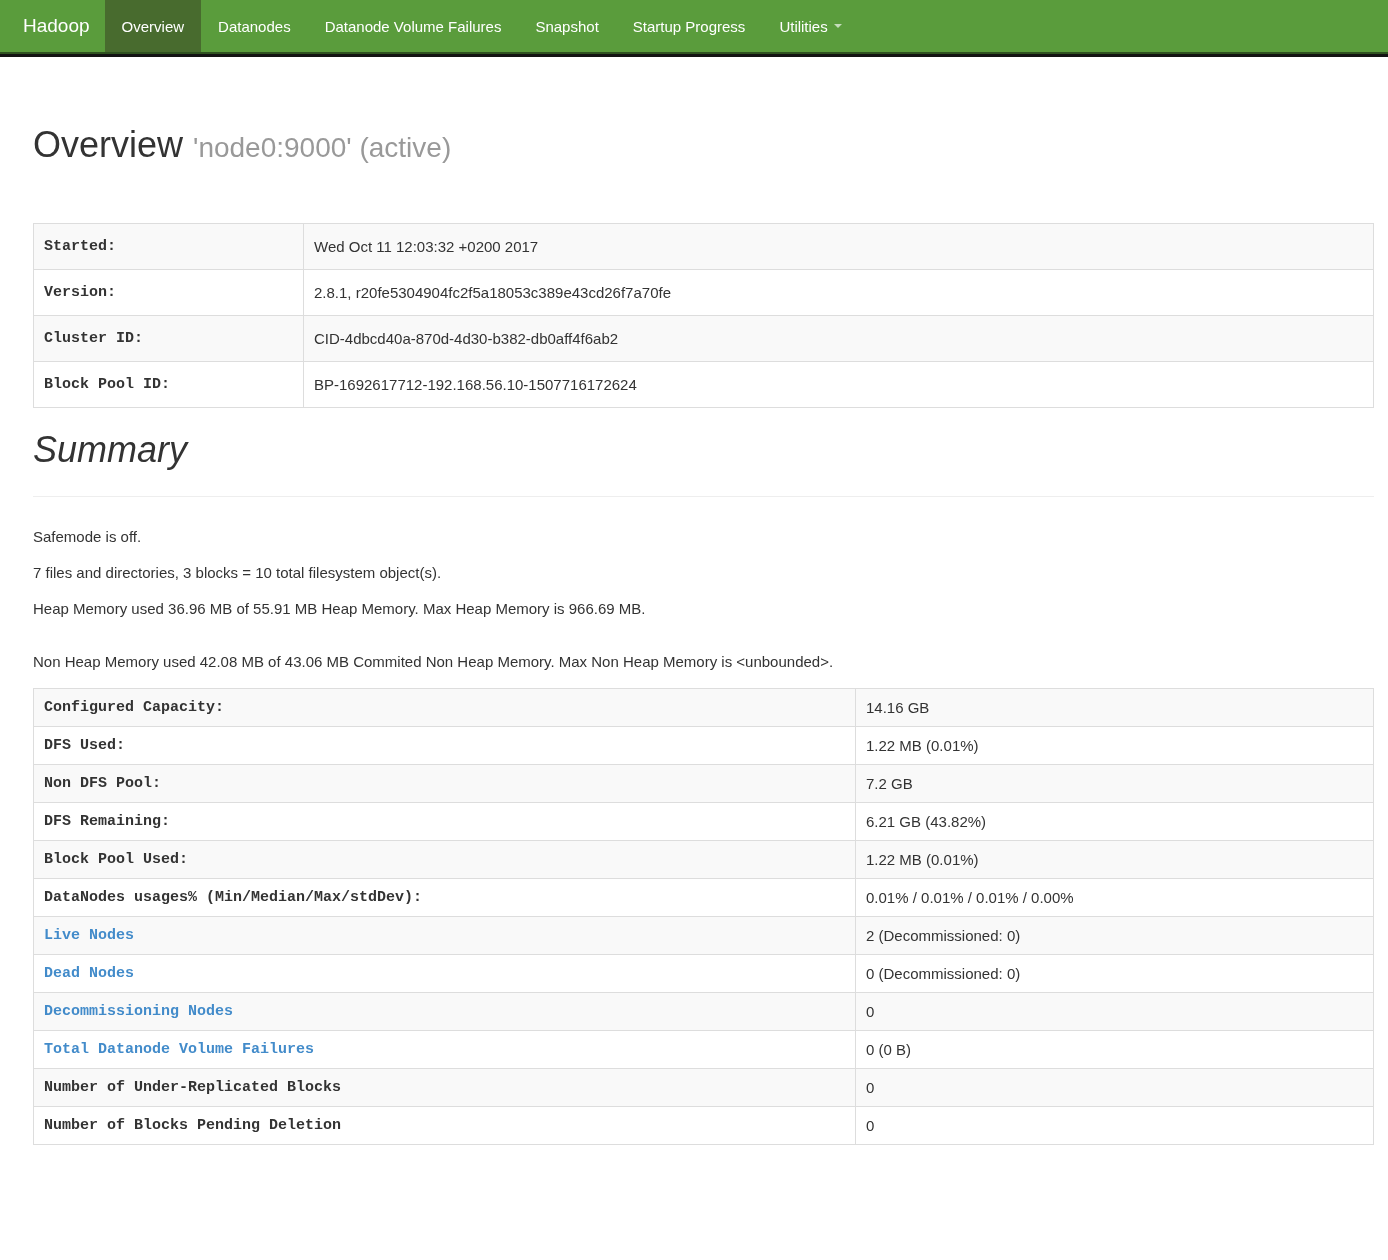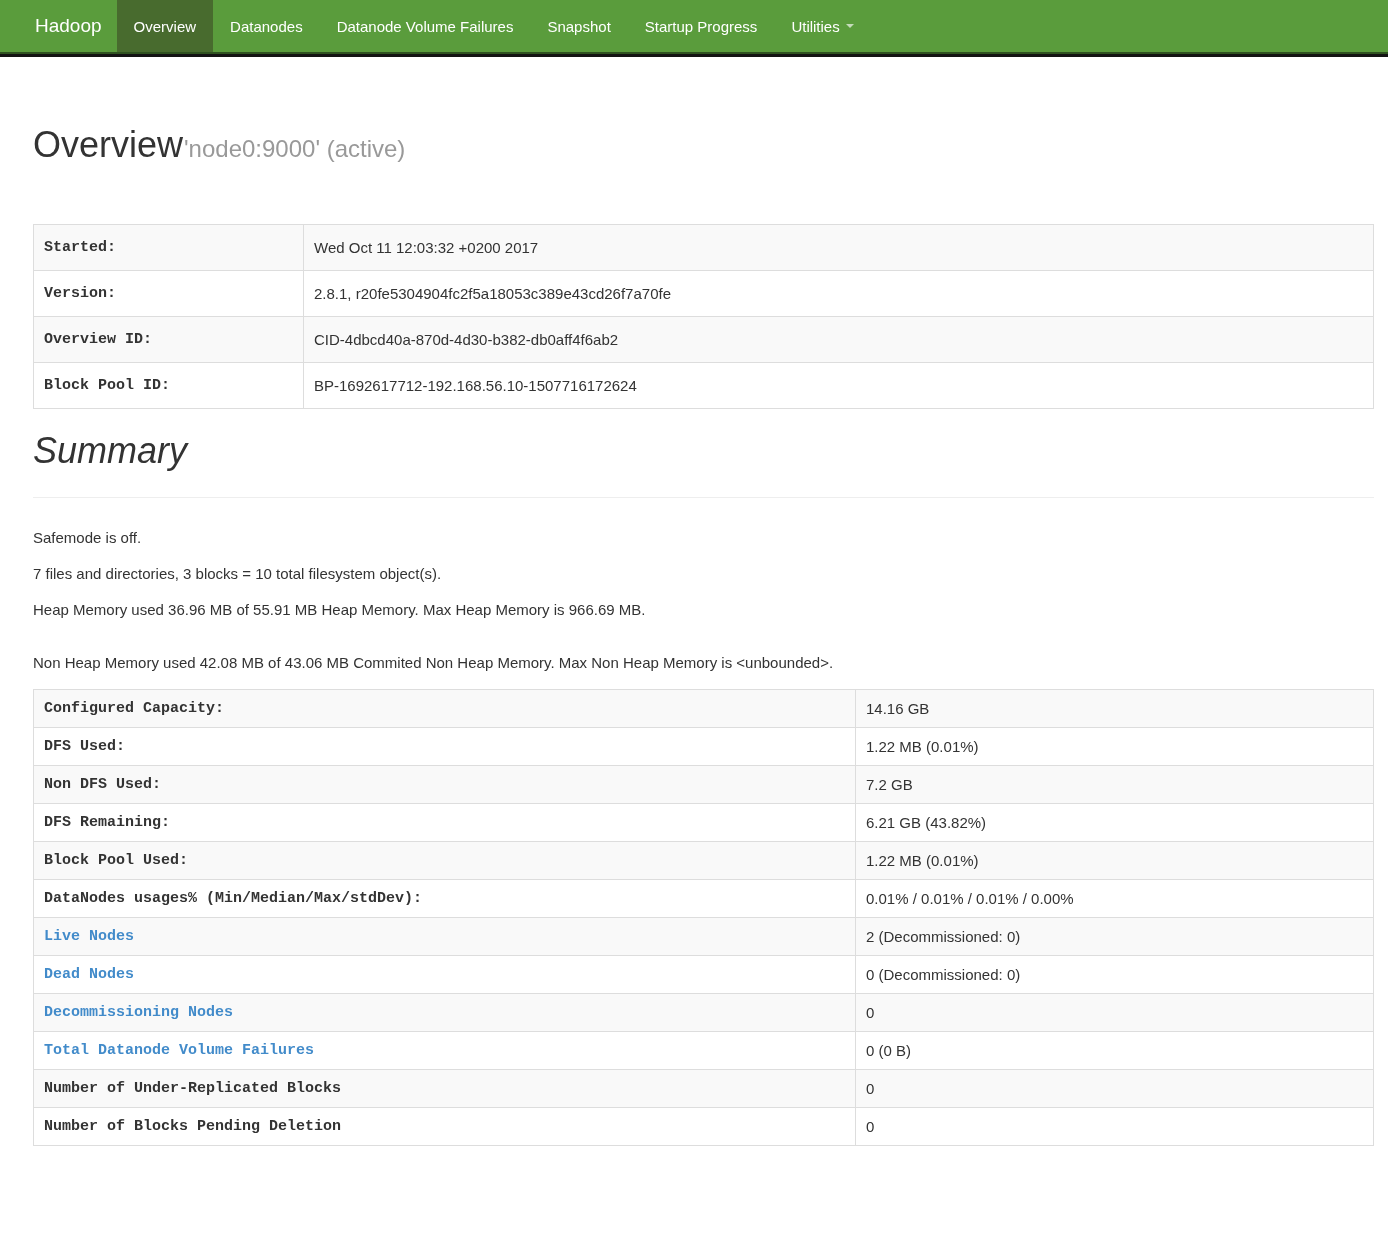--- a/index.html
+++ b/index.html
@@ -10,35 +10,35 @@
     --border-color:#dddddd;
     --stripe-color:#f9f9f9;
     --text-color:#333333;
     --subtitle-color:#999999;
   }
   *{box-sizing:border-box;margin:0;padding:0;}
   html,body{width:1388px;height:1260px;overflow:hidden;background:#ffffff;}
   body{font-family:"Liberation Sans","DejaVu Sans",sans-serif;color:var(--text-color);}
 
   
-  .navbar{height:52px;background:var(--navbar-bg);display:flex;align-items:stretch;padding-left:20px;}
+  .navbar{height:52px;background:var(--navbar-bg);display:flex;align-items:stretch;padding-left:8px;}
   .navbar-brand{display:flex;align-items:center;padding:0 15px;font-size:19px;color:var(--navbar-text);text-decoration:none;cursor:pointer;}
   .navbar-nav{display:flex;list-style:none;align-items:stretch;}
   .nav-item{display:flex;align-items:center;padding:0 17px;font-size:15px;color:var(--navbar-text);text-decoration:none;cursor:pointer;}
   .nav-item.active{background:var(--navbar-active-bg);}
   .caret{display:inline-block;width:0;height:0;margin-left:6px;vertical-align:middle;
          border-left:4px solid transparent;border-right:4px solid transparent;
          border-top:4px solid rgba(255,255,255,.65);}
   .navbar-edge-green{height:2px;background:#2f5220;}
   .navbar-edge-dark{height:3px;background:#131313;}
 
   
   .content{margin:0 14px 0 33px;}
   h1{font-size:36px;font-weight:500;color:var(--text-color);line-height:40px;}
-  h1 small{font-size:24px;font-weight:400;color:var(--subtitle-color);margin-left:1px;}
+  h1 small{font-size:28px;font-weight:400;color:var(--subtitle-color);margin-left:10px;}
   .page-title{margin-top:68px;margin-bottom:55px;}
   .summary-title{margin-top:22px;font-style:italic;}
   hr{border:none;border-top:1px solid #eeeeee;margin-top:26px;margin-bottom:30px;}
 
   p.summary-line{font-size:15px;line-height:20px;margin-bottom:16px;color:var(--text-color);}
 
   
   table{width:100%;border-collapse:collapse;border:1px solid var(--border-color);font-size:15px;}
   tr{background:#ffffff;}
   tr:nth-child(odd){background:var(--stripe-color);}
@@ -81,21 +81,21 @@
     <tbody>
       <tr>
         <th>Started:</th>
         <td>Wed Oct 11 12:03:32 +0200 2017</td>
       </tr>
       <tr>
         <th>Version:</th>
         <td>2.8.1, r20fe5304904fc2f5a18053c389e43cd26f7a70fe</td>
       </tr>
       <tr>
-        <th>Overview ID:</th>
+        <th>Cluster ID:</th>
         <td>CID-4dbcd40a-870d-4d30-b382-db0aff4f6ab2</td>
       </tr>
       <tr>
         <th>Block Pool ID:</th>
         <td>BP-1692617712-192.168.56.10-1507716172624</td>
       </tr>
     </tbody>
   </table>
 
   <h1 class="summary-title">Summary</h1>
@@ -110,21 +110,21 @@
     <tbody>
       <tr>
         <th>Configured Capacity:</th>
         <td>14.16 GB</td>
       </tr>
       <tr>
         <th>DFS Used:</th>
         <td>1.22 MB (0.01%)</td>
       </tr>
       <tr>
-        <th>Non DFS Used:</th>
+        <th>Non DFS Pool:</th>
         <td>7.2 GB</td>
       </tr>
       <tr>
         <th>DFS Remaining:</th>
         <td>6.21 GB (43.82%)</td>
       </tr>
       <tr>
         <th>Block Pool Used:</th>
         <td>1.22 MB (0.01%)</td>
       </tr>

